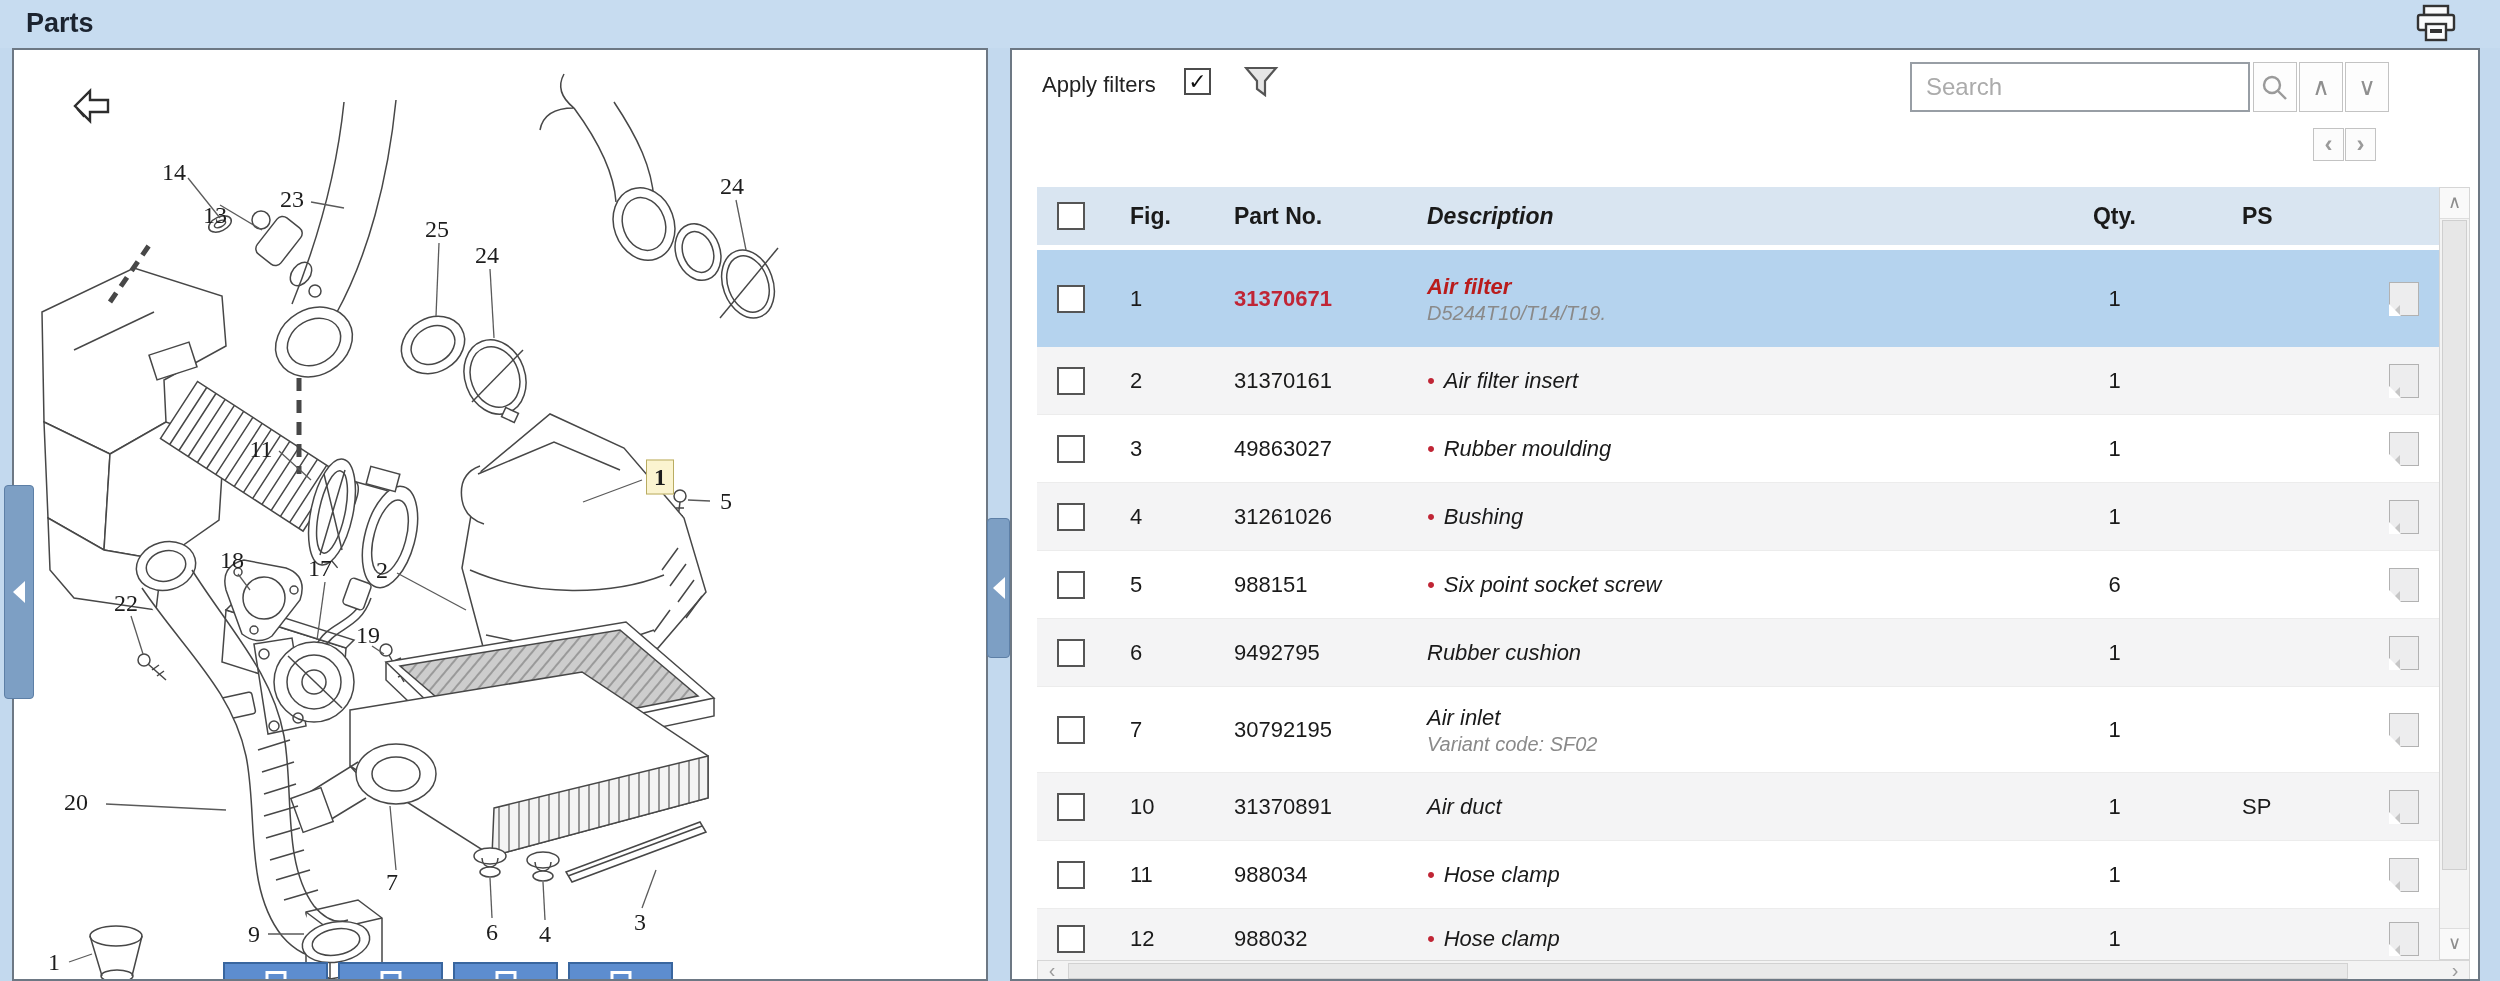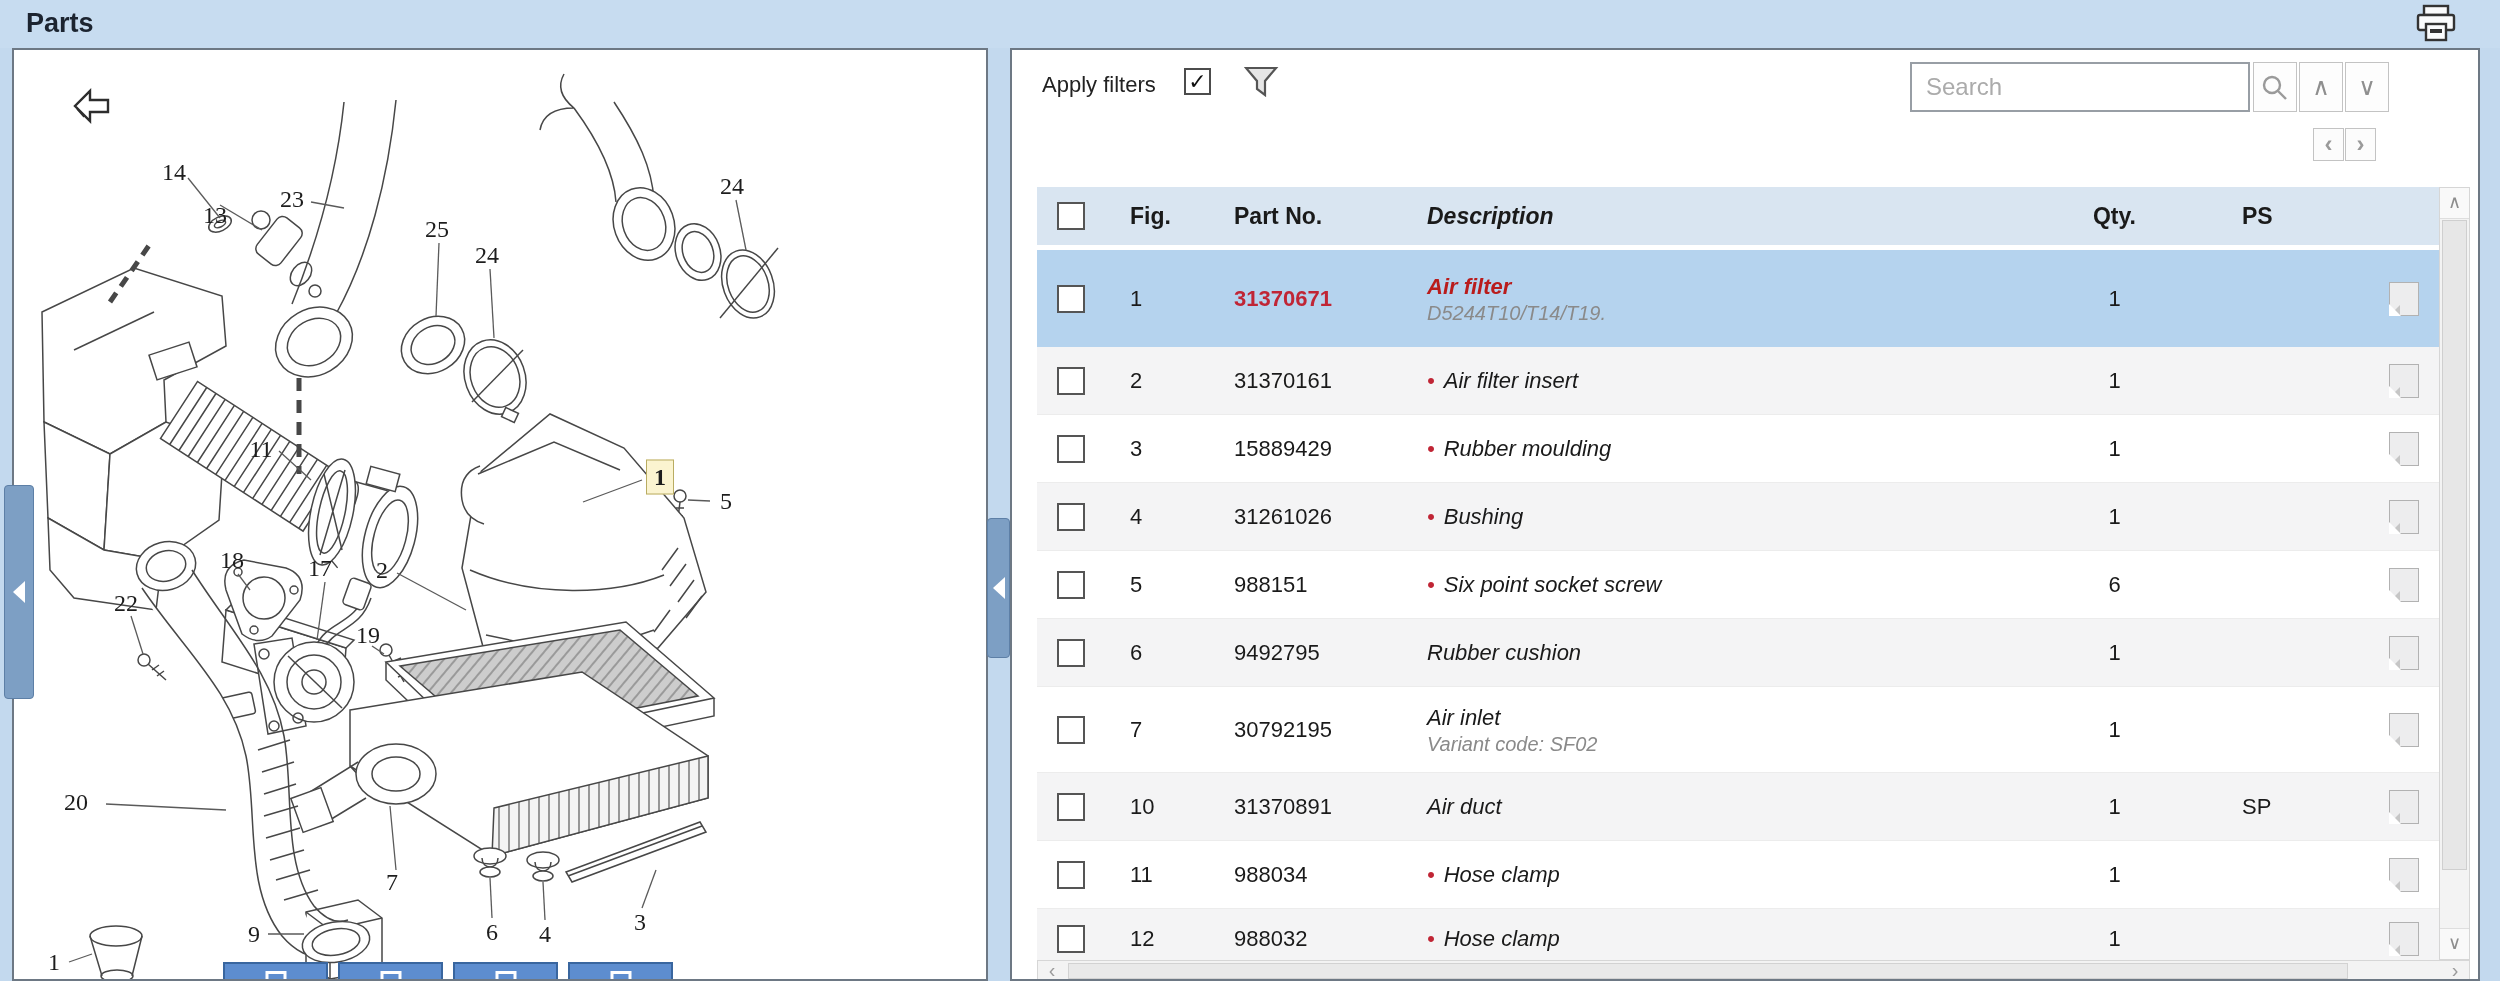--- a/index.html
+++ b/index.html
@@ -395,21 +395,21 @@
           <div class="cell c-desc">
             <div class="d1 "><span class="bullet">•</span><span>Air filter insert</span></div>
           </div>
           <div class="cell c-qty">1</div>
           <div class="cell c-ps"></div>
           <div class="note"></div>
         </div>
         <div class="trow" style="height: 67px;">
           <div class="cb"></div>
           <div class="cell c-fig">3</div>
-          <div class="cell c-part part ">15889429</div>
+          <div class="cell c-part part ">49863027</div>
           <div class="cell c-desc">
             <div class="d1 "><span class="bullet">•</span><span>Rubber moulding</span></div>
           </div>
           <div class="cell c-qty">1</div>
           <div class="cell c-ps"></div>
           <div class="note"></div>
         </div>
         <div class="trow alt" style="height: 67px;">
           <div class="cb"></div>
           <div class="cell c-fig">4</div>

